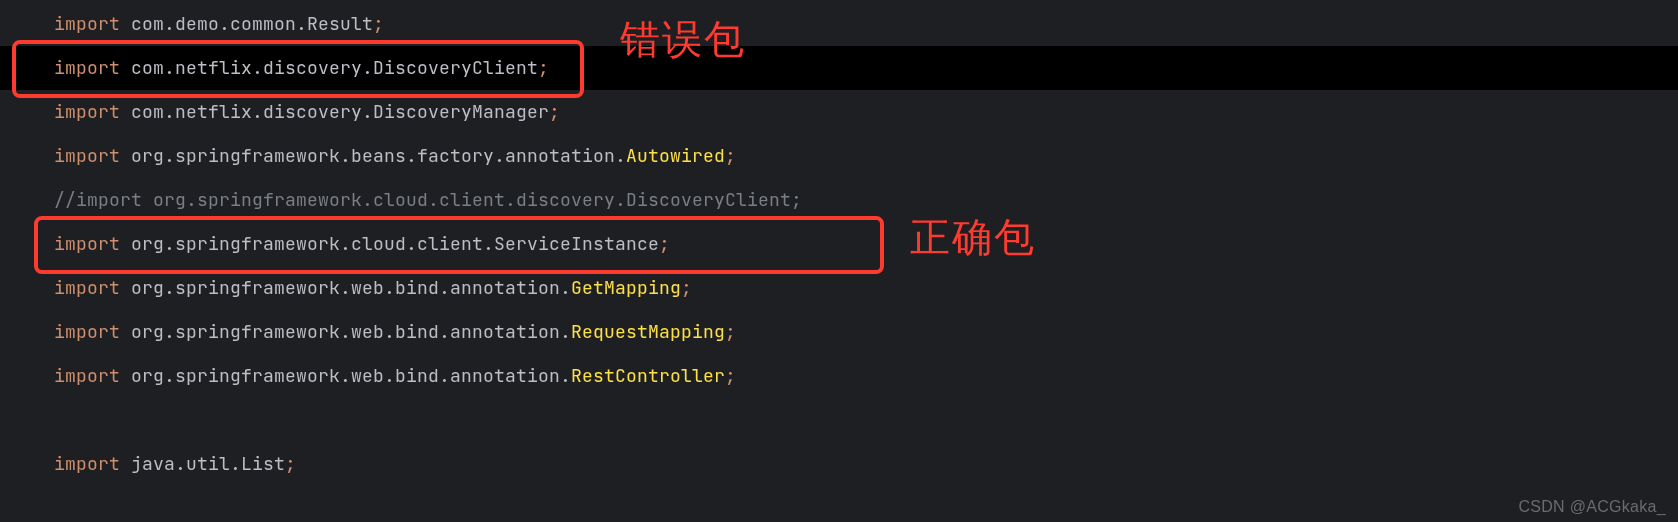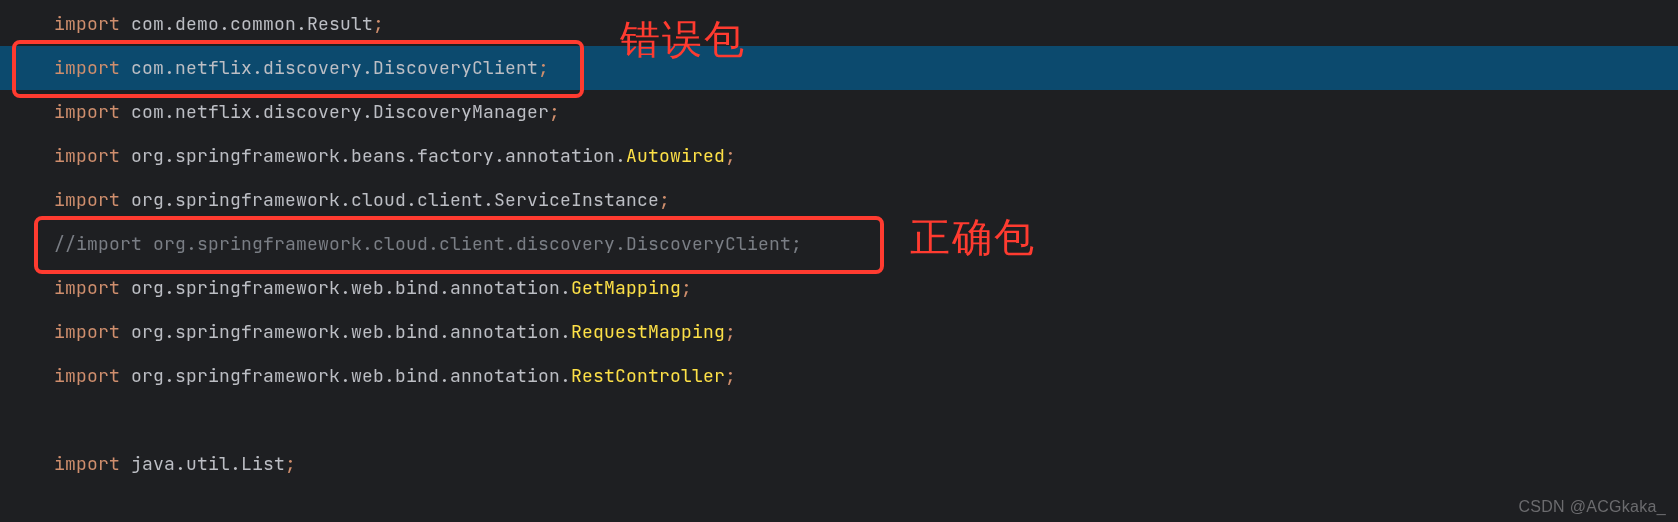--- a/index.html
+++ b/index.html
@@ -1,18 +1,18 @@
 <!DOCTYPE html>
 <html><head>
 <meta charset="utf-8">
 <style>
   html,body{margin:0;padding:0;width:1678px;height:522px;background:#1e1f22;font-family:Menlo,Consolas,"JetBrains Mono",monospace;font-size:18px;color:#bcbec4;overflow:hidden;position:relative}
   .editor{position:relative;padding-top:2px}
   .line{position:relative;padding:0 4px 0 54px;height:44px;line-height:44px;white-space:pre;letter-spacing:0.2px}
-  .line.hl{background:#0c4a6e}
+  .line.hl{background:#000000}
   .kw{color:#cf8e6d}
   .id{color:#bcbec4}
   .cls{color:#fde047}
   .semi{color:#cf8e6d}
   .cmt{color:#7a7e85}
   .blank{height:44px}
   .annotation{position:absolute;color:#ff3b30;font-family:"PingFang SC","Microsoft YaHei",sans-serif;font-size:40px;font-weight:500;letter-spacing:2px;pointer-events:none}
   .box{position:absolute;border:4px solid #ff3b30;border-radius:8px;pointer-events:none}
   .watermark{position:absolute;right:12px;bottom:6px;color:#6b6b6e;font-family:Arial,sans-serif;font-size:16px;letter-spacing:0.3px}
   .sp{display:inline-block;opacity:0}
@@ -23,23 +23,23 @@
 <div class="editor">
 
   <div class="line"><span class="kw">import</span><span class="sp"> </span><span class="id">com.demo.common.</span><span class="id">Result</span><span class="semi">;</span></div>
 
   <div class="line hl"><span class="kw">import</span><span class="sp"> </span><span class="id">com.netflix.discovery.</span><span class="id">DiscoveryClient</span><span class="semi">;</span></div>
 
   <div class="line"><span class="kw">import</span><span class="sp"> </span><span class="id">com.netflix.discovery.</span><span class="id">DiscoveryManager</span><span class="semi">;</span></div>
 
   <div class="line"><span class="kw">import</span><span class="sp"> </span><span class="id">org.springframework.beans.factory.annotation.</span><span class="cls">Autowired</span><span class="semi">;</span></div>
 
+  <div class="line"><span class="cmt">//import org.springframework.cloud.client.discovery.DiscoveryClient;</span></div>
+
   <div class="line"><span class="kw">import</span><span class="sp"> </span><span class="id">org.springframework.cloud.client.</span><span class="id">ServiceInstance</span><span class="semi">;</span></div>
-
-  <div class="line"><span class="cmt">//import org.springframework.cloud.client.discovery.DiscoveryClient;</span></div>
 
   <div class="line"><span class="kw">import</span><span class="sp"> </span><span class="id">org.springframework.web.bind.annotation.</span><span class="cls">GetMapping</span><span class="semi">;</span></div>
 
   <div class="line"><span class="kw">import</span><span class="sp"> </span><span class="id">org.springframework.web.bind.annotation.</span><span class="cls">RequestMapping</span><span class="semi">;</span></div>
 
   <div class="line"><span class="kw">import</span><span class="sp"> </span><span class="id">org.springframework.web.bind.annotation.</span><span class="cls">RestController</span><span class="semi">;</span></div>
 
   <div class="line blank"></div>
 
   <div class="line"><span class="kw">import</span><span class="sp"> </span><span class="id">java.util.</span><span class="id">List</span><span class="semi">;</span></div>

